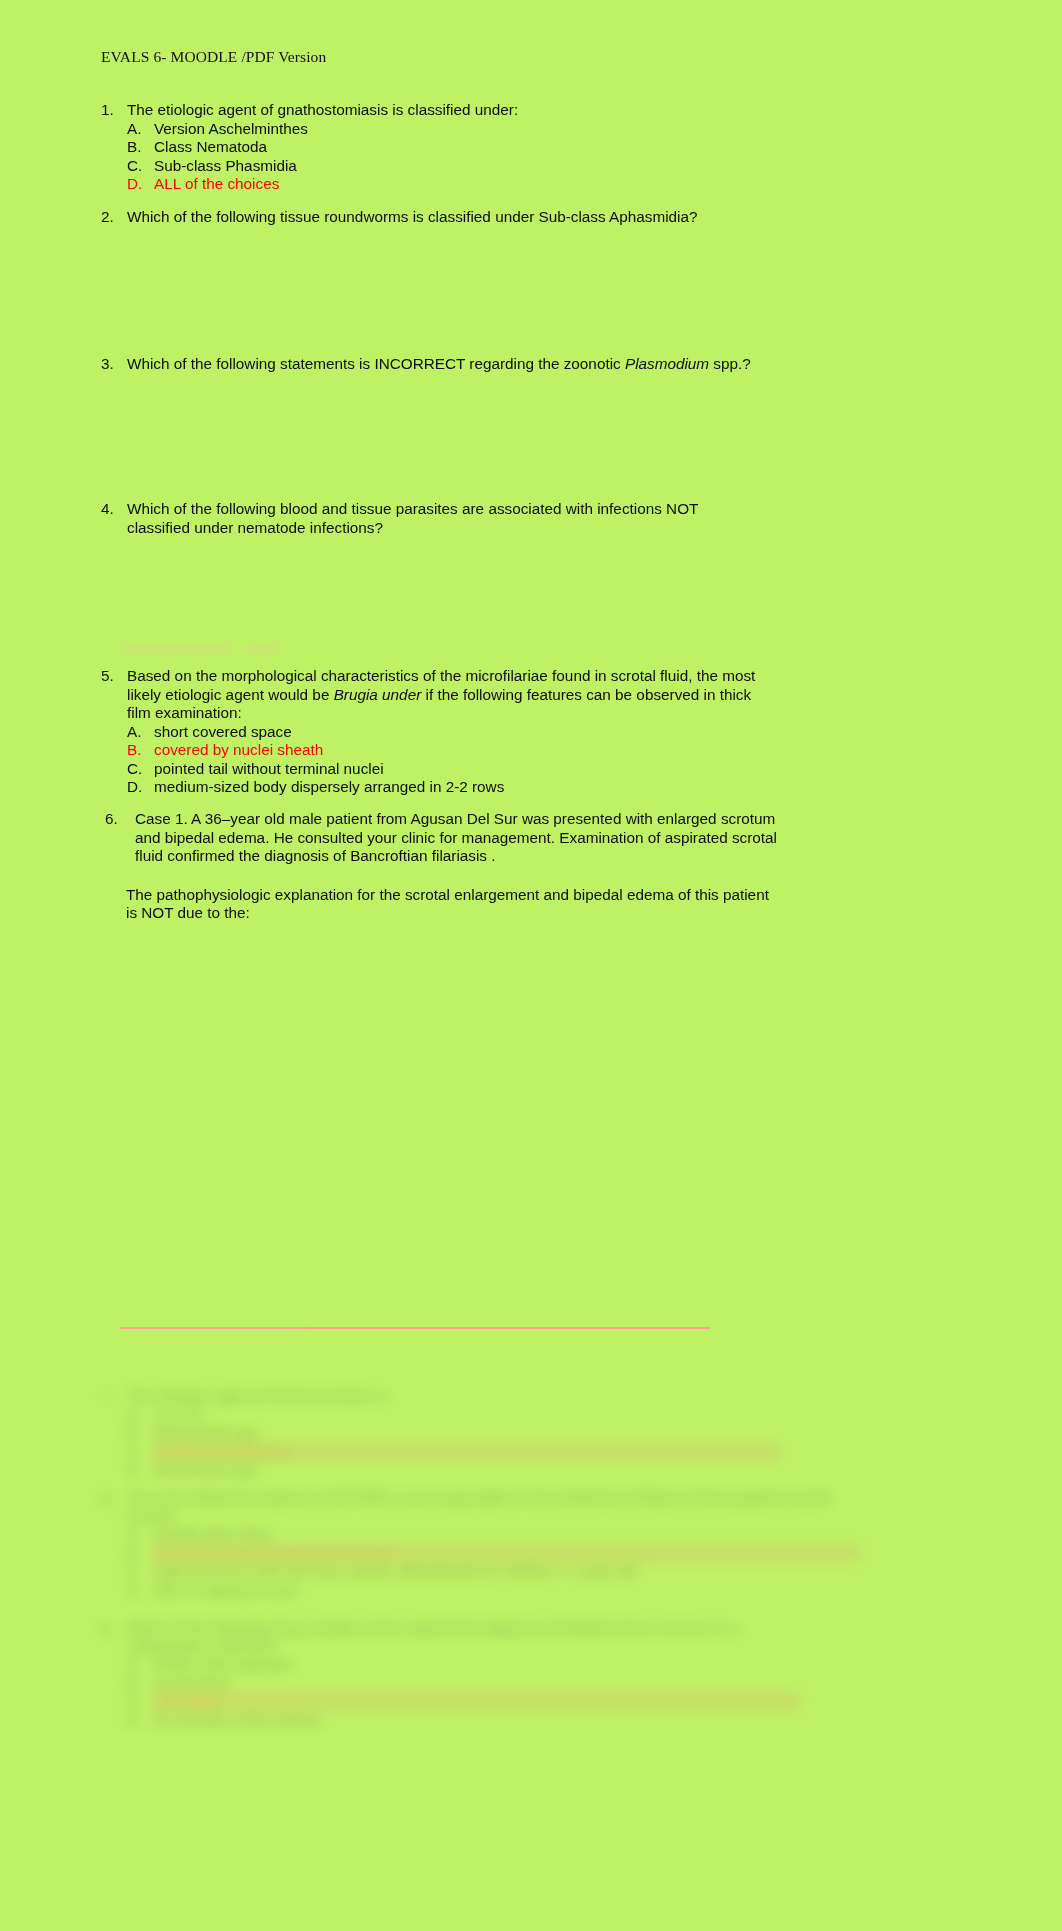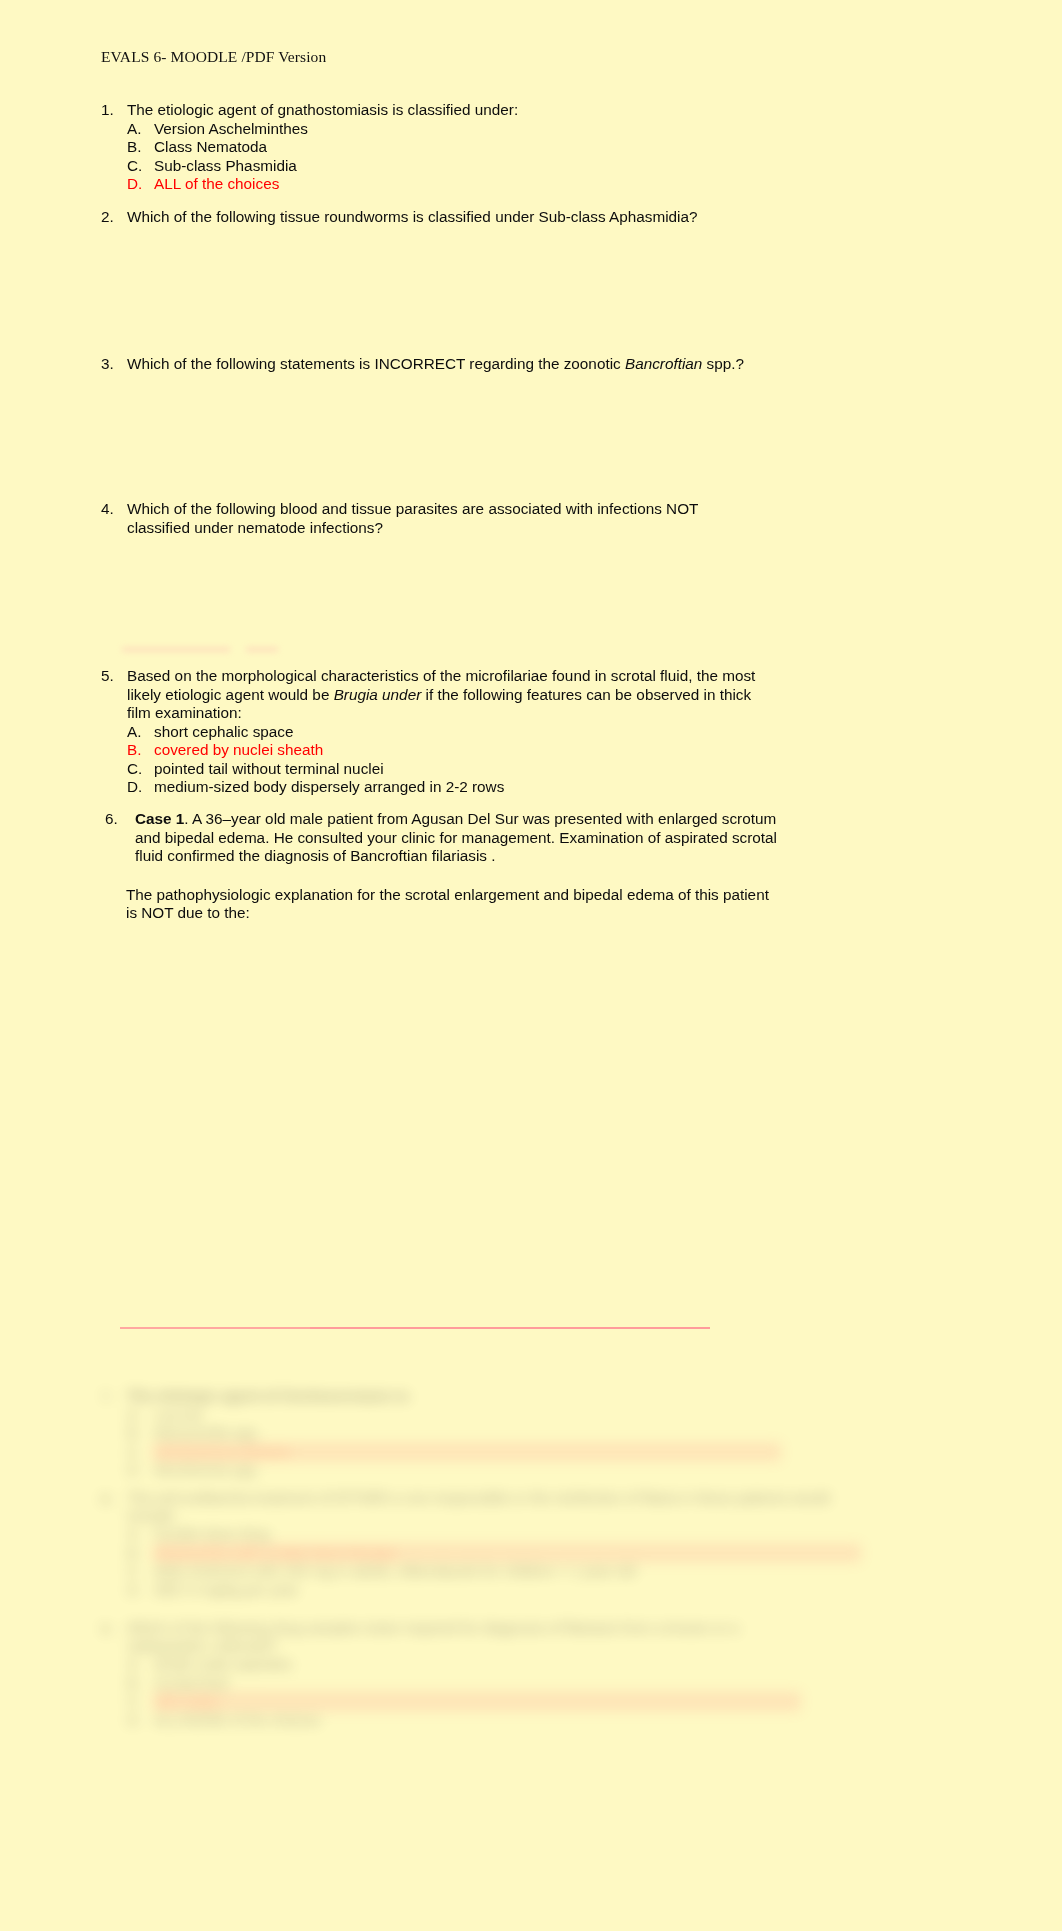--- a/index.html
+++ b/index.html
@@ -12,21 +12,21 @@
     height: 1931px;
     position: relative;
     font-family: "Liberation Sans", sans-serif;
     color: #000000;
     overflow: hidden;
   }
 
   .page {
     position: absolute;
     inset: 0;
-    background: #fef9c3;
+    background: #bef264;
   }
 
   
   .doc-header {
     position: absolute;
     left: 101px;
     top: 48px;
     font-family: "Liberation Serif", serif;
     font-size: 15.5px;
     letter-spacing: 0.1px;
@@ -54,21 +54,21 @@
   .qnum.indent-num {
     width: 30px;
   }
   .qtext {
     flex: 1 1 auto;
   }
   .qtext em, .ital {
     font-style: italic;
   }
   .bold {
-    font-weight: bold;
+    font-weight: normal;
   }
 
   
   .choices {
     margin-top: 0px;
   }
   .choice {
     display: flex;
     align-items: flex-start;
     line-height: 18.5px;
@@ -174,21 +174,21 @@
   <div class="qblock" style="left:101px; top:208px; width:860px;">
     <div class="qrow">
       <div class="qnum">2.</div>
       <div class="qtext">Which of the following tissue roundworms is classified under Sub-class Aphasmidia?</div>
     </div>
   </div>
 
   <div class="qblock" style="left:101px; top:355px; width:900px;">
     <div class="qrow">
       <div class="qnum">3.</div>
-      <div class="qtext"><span>Which of the following statements is INCORRECT regarding the zoonotic </span><em>Bancroftian</em><span> spp.?</span></div>
+      <div class="qtext"><span>Which of the following statements is INCORRECT regarding the zoonotic </span><em>Plasmodium</em><span> spp.?</span></div>
     </div>
   </div>
 
   <div class="qblock" style="left:101px; top:500px; width:630px;">
     <div class="qrow">
       <div class="qnum">4.</div>
       <div class="qtext">Which of the following blood and tissue parasites are associated with infections NOT classified under nematode infections?</div>
     </div>
   </div>
 
@@ -196,21 +196,21 @@
   <div class="ghost-mark" style="left:246px; top:647px; width:32px; height:5px;"></div>
 
   <div class="qblock" style="left:101px; top:667px; width:672px;">
     <div class="qrow">
       <div class="qnum">5.</div>
       <div class="qtext"><span>Based on the morphological characteristics  of the microfilariae found  in scrotal fluid, the most likely etiologic agent  would be </span><em>Brugia under</em><span>  if the following features can be observed in thick film examination:</span></div>
     </div>
     <div class="choices" style="margin-left:26px;">
       <div class="choice">
         <span class="letter">A.</span>
-        <span class="ctext">short cephalic space</span>
+        <span class="ctext">short covered space</span>
       </div>
       <div class="choice answer">
         <span class="letter">B.</span>
         <span class="ctext">covered by nuclei sheath</span>
       </div>
       <div class="choice">
         <span class="letter">C.</span>
         <span class="ctext">pointed tail without terminal nuclei</span>
       </div>
       <div class="choice">

